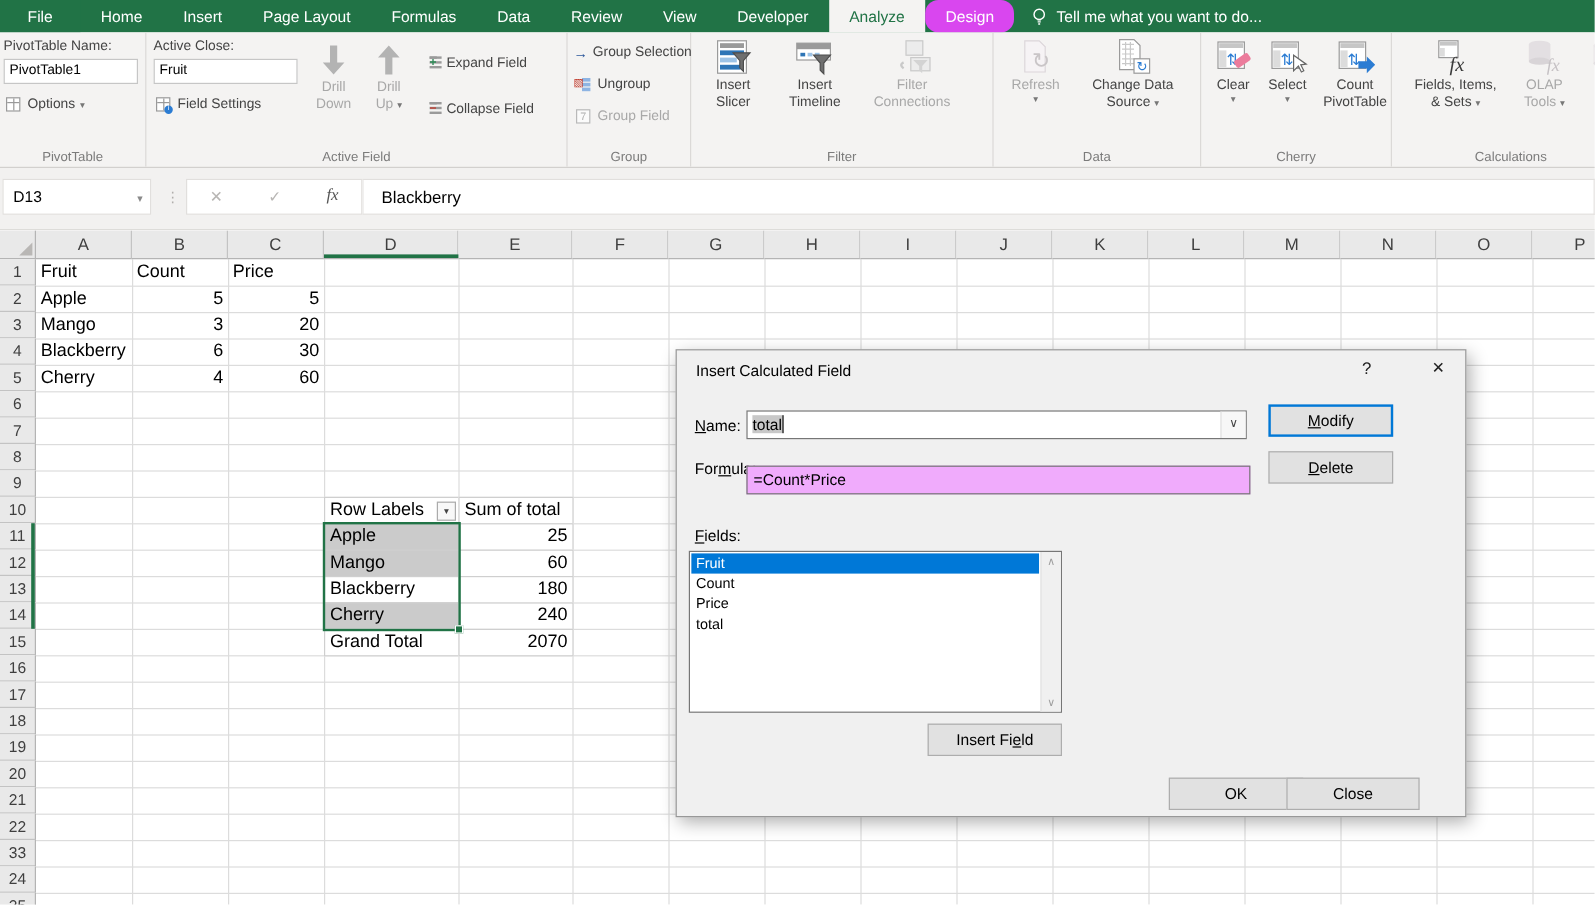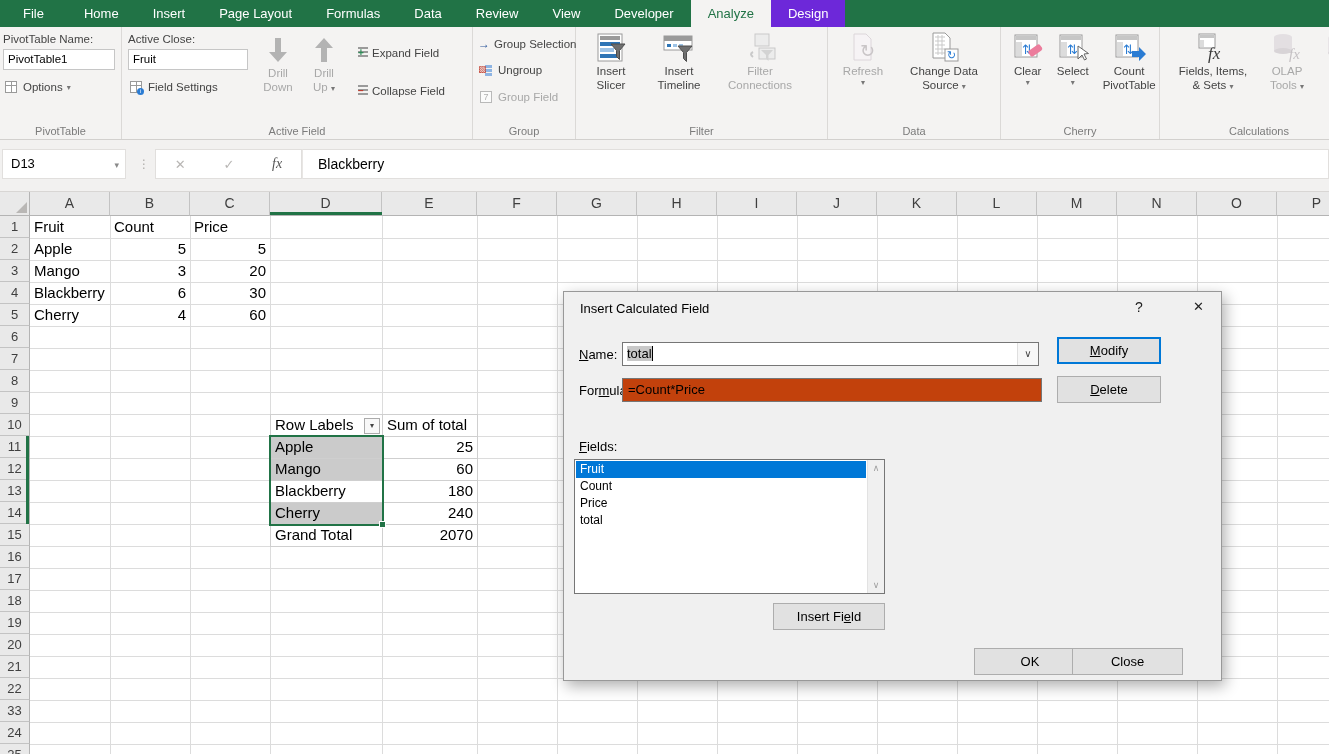--- a/index.html
+++ b/index.html
@@ -6,21 +6,21 @@
   html,body { width:1329px; height:754px; overflow:hidden; background:#fff;
     font-family:"Liberation Sans","DejaVu Sans",sans-serif; }
   .page { position:absolute; inset:0; width:1329px; height:754px; overflow:hidden; }
 
   
   .tabbar { position:absolute; top:0; left:0; right:0; height:27px; background:#217346;
     display:flex; align-items:stretch; color:#fff; font-size:13px; white-space:nowrap; }
   .tab { display:flex; align-items:center; padding:0 17px; cursor:default; }
   .tab.file { padding:0 23px; background:#217346; }
   .tab.active { background:#f4f3f2; color:#217346; }
-  .tab.contextual { background:#6d28d9; }
+  .tab.contextual { background:#d946ef;border-radius:11px; }
   .tellme { display:flex; align-items:center; gap:7px; padding:0 14px; color:#fff; }
 
   
   .ribbon { position:absolute; top:27px; left:0; right:0; height:113px; background:#f4f3f2;
     border-bottom:1px solid #d2d0ce; display:flex; font-size:11.5px; color:#444;
     white-space:nowrap; overflow:hidden; }
   .rgroup { position:relative; height:100%; border-right:1px solid #dbd9d7; flex:none; }
   .rgroup .caption { position:absolute; bottom:2px; left:0; right:0; text-align:center;
     font-size:11px; color:#7b7b7b; }
   .dis { color:#a8a8a8 !important; }
@@ -98,21 +98,21 @@
     line-height:29px; font-size:13px; color:#222; }
   .dlg-label { position:absolute; left:15px; font-size:13px; }
   u { text-decoration:underline; }
   .combo { position:absolute; left:58px; top:50px; width:417px; height:24px; background:#fff;
     border:1px solid #767676; }
   .combo .val { position:absolute; left:4px; top:2px; font-size:13px; line-height:18px; }
   .combo .val .hl { background:#c8c8c8; }
   .combo .caretline { display:inline-block; width:1px; height:15px; background:#000; vertical-align:-3px; }
   .combo .arrow { position:absolute; right:0; top:0; bottom:0; width:21px; text-align:center;
     line-height:22px; font-size:10px; color:#444; background:#f7f7f7; border-left:1px solid #dfdfdf; }
-  .txtinput { position:absolute; left:58px; top:86px; width:420px; height:24px; background:#c2410c;
+  .txtinput { position:absolute; left:58px; top:96px; width:420px; height:24px; background:#f0abfc;
     border:1px solid #767676; font-size:13px; line-height:22px; padding-left:5px; }
   .btn { position:absolute; background:#e1e1e1; border:1px solid #adadad; text-align:center;
     font-size:13px; color:#000; display:flex; align-items:center; justify-content:center; }
   .btn.focus { border:2px solid #0078d7; }
   .listbox { position:absolute; left:10px; top:167px; width:311px; height:135px; background:#fff;
     border:1px solid #767676; }
   .list-items { position:absolute; left:1px; top:1px; right:18px; bottom:1px; overflow:hidden; }
   .li { height:17px; line-height:17px; padding-left:4px; font-size:12px; color:#000; }
   .li.sel { background:#0078d7; color:#fff; }
   .scroll { position:absolute; right:0; top:0; bottom:0; width:17px; background:#f0f0f0;
@@ -129,20 +129,27 @@
       <div class="tab">Home</div>
       <div class="tab">Insert</div>
       <div class="tab">Page Layout</div>
       <div class="tab">Formulas</div>
       <div class="tab">Data</div>
       <div class="tab">Review</div>
       <div class="tab">View</div>
       <div class="tab">Developer</div>
       <div class="tab active">Analyze</div>
       <div class="tab contextual">Design</div>
+      <span class="tellme">
+      <svg width="14" height="16" viewBox="0 0 14 16">
+        <circle cx="7" cy="6" r="4.3" fill="none" stroke="#fff" stroke-width="1.2"></circle>
+        <path d="M5.5 10.5 h3 M5.7 12.3 h2.6 M6.2 14 h1.6" stroke="#fff" stroke-width="1.1" fill="none"></path>
+      </svg>
+      <span>Tell me what you want to do...</span>
+    </span>
   </div>
 
   <div class="ribbon">
 
     <div class="rgroup" style="width:122px">
       <div class="rlabel" style="margin:6px 0 0 3px">PivotTable Name:</div>
       <div class="rinput" style="width:112px;margin:4px 0 0 3px">PivotTable1</div>
       <div class="smallbtn" style="margin:9px 0 0 3px">
         <span class="icon16">
             <span class="tbl-ico"></span>

